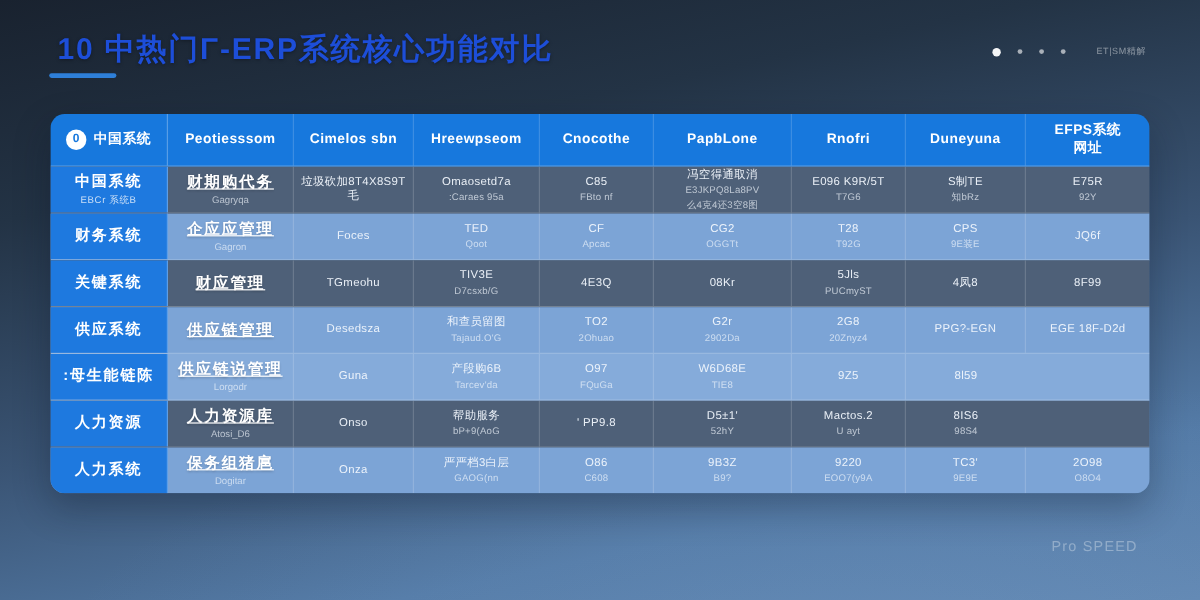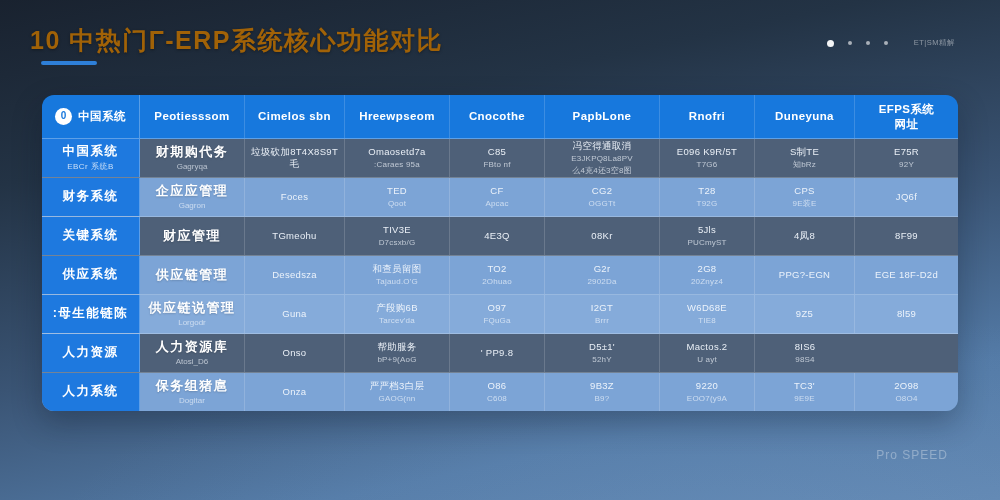--- a/index.html
+++ b/index.html
@@ -5,22 +5,22 @@
   html,body{margin:0;padding:0;}
   body{
     width:1000px;height:500px;overflow:hidden;position:relative;
     font-family:"Liberation Sans","DejaVu Sans",sans-serif;
     background:linear-gradient(168deg,#19222f 0%,#233345 26%,#3a5474 55%,#537aa6 80%,#5f85b0 100%);
     color:#f2f7fd;
   }
   .vignette{position:absolute;inset:0;pointer-events:none;
     background:radial-gradient(120% 90% at 75% 115%, rgba(140,178,220,.20), transparent 60%);}
   
-  .title{position:absolute;left:30px;top:24px;font-size:25px;font-weight:700;
-    letter-spacing:1.5px;color:#a16207;text-shadow:0 1px 3px rgba(0,0,0,.35);}
+  .title{position:absolute;left:48px;top:24px;font-size:25px;font-weight:700;
+    letter-spacing:1.5px;color:#1d4ed8;text-shadow:0 1px 3px rgba(0,0,0,.35);}
   .title-underline{position:absolute;left:41px;top:61px;width:56px;height:4px;
     border-radius:2px;background:var(--accent,#2e7fd8);}
   
   .dots{position:absolute;right:45px;top:38px;display:flex;align-items:center;gap:14px;}
   .dot-big{width:7px;height:7px;border-radius:50%;background:#fff;opacity:.95;}
   .dot-small{width:4px;height:4px;border-radius:50%;background:#fff;opacity:.6;}
   .indicator-label{font-size:7.5px;color:rgba(255,255,255,.45);letter-spacing:.5px;margin-left:12px;}
   
   .table-wrap{position:absolute;left:42px;top:95px;width:916px;height:316px;
     border-radius:12px;overflow:hidden;display:flex;flex-direction:column;
@@ -38,21 +38,21 @@
     font-size:10px;font-weight:700;display:flex;align-items:center;justify-content:center;flex:0 0 17px;}
   .h-text div{line-height:1.3;}
   .label-col{background:var(--label-blue,#1e79df);border-right:1px solid rgba(255,255,255,.28);}
   .t-header .label-col{background:transparent;}
   .shade-dark{background:var(--row-dark,#4e6078);}
   .shade-light{background:var(--row-light,#7ca4d6);}
   .shade-lighter{background:var(--row-lighter,#85abda);}
   .lab-title{font-size:12.5px;font-weight:700;letter-spacing:1.5px;color:#fff;}
   .lab-sub{font-size:8px;opacity:.8;margin-top:2px;letter-spacing:.5px;}
   .func-title{font-size:13px;font-weight:700;letter-spacing:1.5px;color:#fff;
-    text-shadow:0 1px 2px rgba(0,0,0,.18);}
+    text-shadow:0 1px 2px rgba(0,0,0,.18);text-decoration:underline;}
   .func-sub{font-size:8px;opacity:.65;margin-top:2px;}
   .cl-main{font-size:9.5px;letter-spacing:.3px;opacity:.95;}
   .cl-sub{font-size:8px;opacity:.68;margin-top:2px;letter-spacing:.2px;}
   
   .watermark{position:absolute;right:52px;bottom:38px;font-size:12px;
     color:rgba(255,255,255,.32);letter-spacing:1px;}
 </style>
 </head>
 <body>
 
@@ -269,24 +269,20 @@
       </div>
       <div class="t-cell data-cell">
         <div class="cl-main">产段购6B</div>
         <div class="cl-sub">Tarcev'da</div>
       </div>
       <div class="t-cell data-cell">
         <div class="cl-main">O97</div>
         <div class="cl-sub">FQuGa</div>
       </div>
       <div class="t-cell data-cell">
-        <div class="cl-main">I2GT</div>
-        <div class="cl-sub">Brrr</div>
-      </div>
-      <div class="t-cell data-cell">
         <div class="cl-main">W6D68E</div>
         <div class="cl-sub">TIE8</div>
       </div>
       <div class="t-cell data-cell">
         <div class="cl-main">9Z5</div>
       </div>
       <div class="t-cell data-cell">
         <div class="cl-main">8l59</div>
       </div>
     </div>

